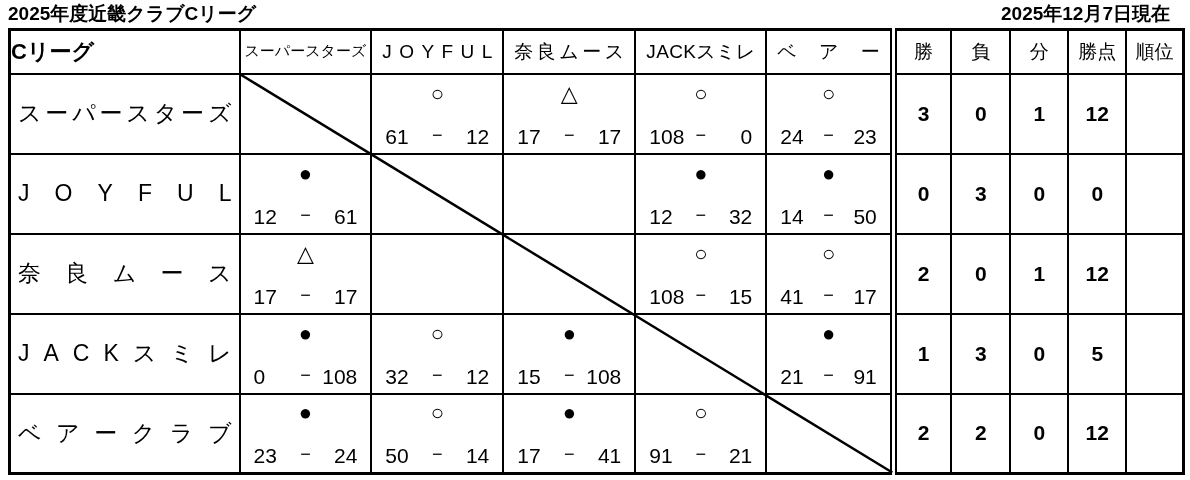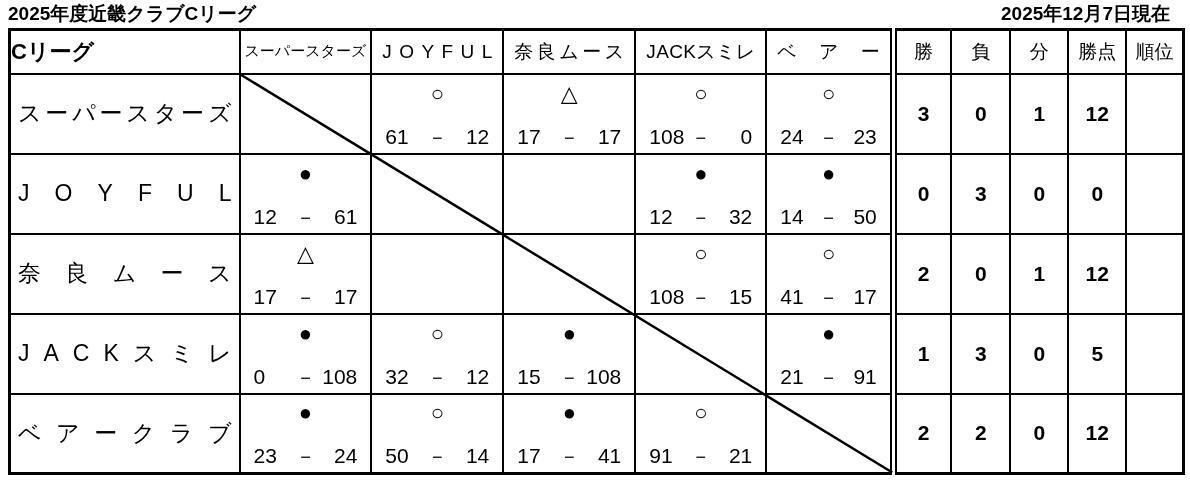--- a/index.html
+++ b/index.html
@@ -28,21 +28,21 @@
   th.opp.small { font-size:15px; }
   th.opp.small .hwrap { padding:0 4px; }
   th.stat-h { font-size:19px; font-weight:normal; text-align:center; }
 
   td.team { font-size:23px; }
   td.team .hwrap { padding:0 7px; height:76px; }
 
   .rin { display:flex; flex-direction:column; justify-content:space-between;
          height:76px; padding:7px 13px 5px 13px; }
   .sym { text-align:center; font-size:22px; line-height:1; min-height:22px; }
-  .score { display:flex; align-items:flex-end; font-size:21px; line-height:1; min-height:21px; }
+  .score { display:flex; font-size:21px; line-height:1; min-height:21px; }
   .sl { flex:1; text-align:left; }
   .sd { width:26px; text-align:center; font-size:18px; }
   .sr { flex:1; text-align:right; }
 
   td.stat { font-size:21px; font-weight:bold; text-align:center; }
 
   .justified { display:flex; justify-content:space-between; align-items:center; }
 
   #diag { position:absolute; left:0; top:0; pointer-events:none; }
 </style>

